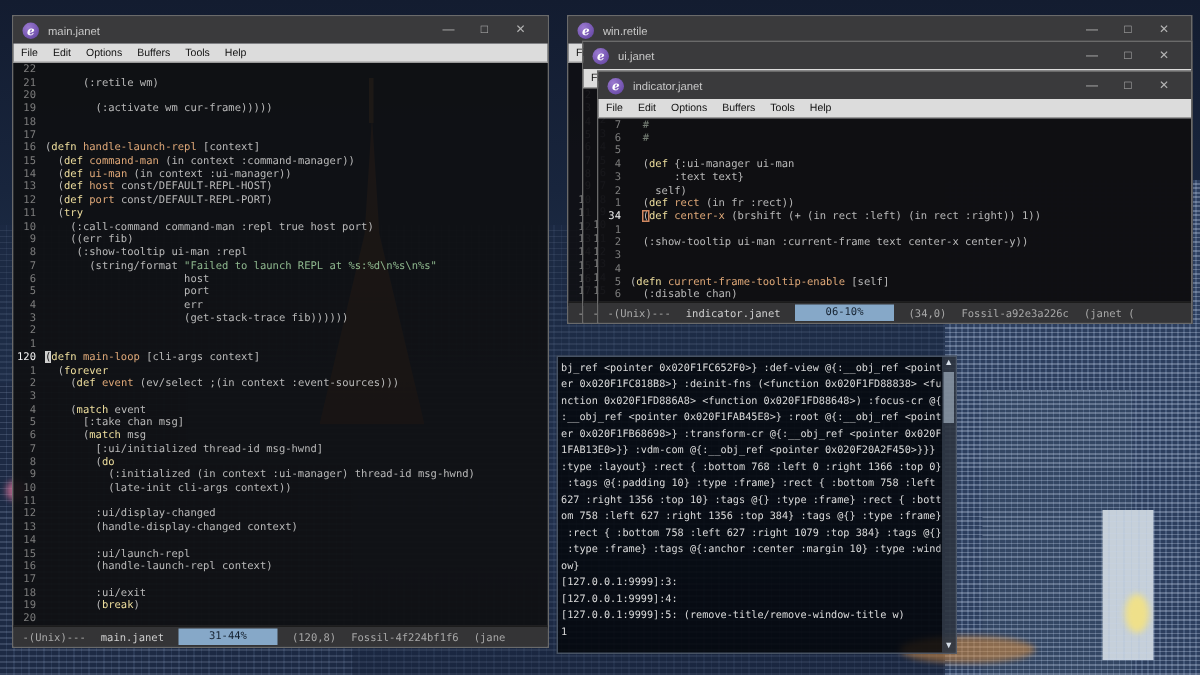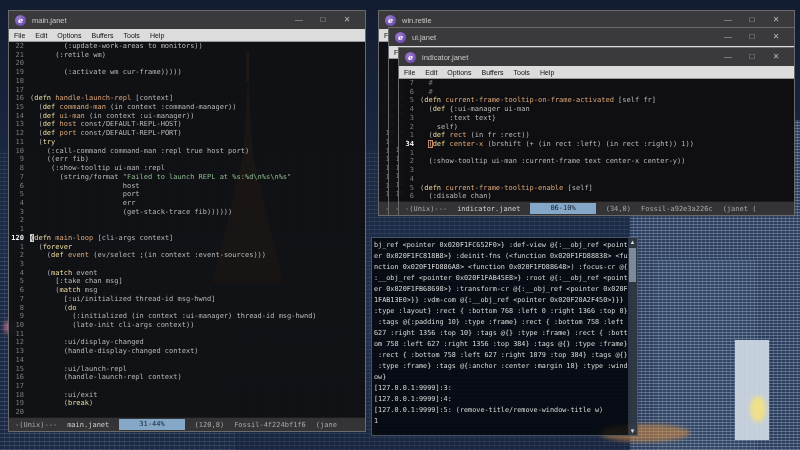--- a/index.html
+++ b/index.html
@@ -26,21 +26,21 @@
     color:#fff;font:italic bold 8px/11px "DejaVu Serif",serif;text-align:center;flex:0 0 auto;}
   .ttext{color:#c9c9c9;font-size:7.5px;flex:1 1 auto;white-space:nowrap;overflow:hidden;}
   .tctl{display:flex;gap:0;flex:0 0 auto;}
   .tctl span{width:24px;text-align:center;color:#b5b5b5;font-size:8px;line-height:18px;cursor:default;}
   .mbar{height:13px;background:#dcdcdc;border-bottom:1px solid #9a9a9a;display:flex;align-items:center;
     font-size:7px;color:#111;box-sizing:border-box;}
   .mbar span{padding:0 5px;white-space:nowrap;}
   .ebody{position:relative;font-family:"DejaVu Sans Mono",monospace;font-size:7px;color:#b9b9b9;overflow:hidden;}
   .crow{display:flex;height:8.72px;line-height:8.72px;white-space:pre;}
   .ln{width:15px;text-align:right;color:#7d7d7d;flex:0 0 auto;margin-right:6px;}
-  .crow.cur .ln{color:#f2f2f2;font-weight:bold;}
+  .crow.cur .ln{color:#f2f2f2;font-weight:normal;}
   .code{white-space:pre;}
   .tk-kw{color:#efdf9e;}
   .tk-fn{color:#dfa878;}
   .tk-str{color:#8fb98f;}
   .tk-com{color:#747d74;}
   .cursor{background:#cfcfcf;color:#111;}
   .cursor.hollow{background:transparent;color:#b9b9b9;outline:1px solid #d08860;outline-offset:-1px;}
   .mline{position:absolute;left:0;right:0;bottom:0;height:13px;background:#343436;border-top:1px solid #1c1c1c;
     display:flex;align-items:center;gap:10px;padding:0 6px;font-family:"DejaVu Sans Mono",monospace;
     font-size:7px;color:#a8a8a8;white-space:nowrap;overflow:hidden;}
@@ -176,21 +176,21 @@
         <span>File</span>
         <span>Edit</span>
         <span>Options</span>
         <span>Buffers</span>
         <span>Tools</span>
         <span>Help</span>
       </div>
     <div class="ebody">
         <div class="crow"><span class="ln">7</span><span class="code"><span class="tk-com">  #</span></span></div>
         <div class="crow"><span class="ln">6</span><span class="code"><span class="tk-com">  #</span></span></div>
-        <div class="crow"><span class="ln">5</span><span class="code">(<span class="tk-kw">defn</span> <span class="tk-fn">current-frame-tooltip-on-frame-activated</span> [self fr]</span></div>
+        <div class="crow"><span class="ln">5</span></div>
         <div class="crow"><span class="ln">4</span><span class="code">  (<span class="tk-kw">def</span> {:ui-manager ui-man</span></div>
         <div class="crow"><span class="ln">3</span><span class="code">       :text text}</span></div>
         <div class="crow"><span class="ln">2</span><span class="code">    self)</span></div>
         <div class="crow"><span class="ln">1</span><span class="code">  (<span class="tk-kw">def</span> <span class="tk-fn">rect</span> (in fr :rect))</span></div>
         <div class="crow cur"><span class="ln">34</span><span class="code">  <span class="cursor hollow">(</span><span class="tk-kw">def</span> <span class="tk-fn">center-x</span> (brshift (+ (in rect :left) (in rect :right)) 1))</span></div>
         <div class="crow"><span class="ln">1</span></div>
         <div class="crow"><span class="ln">2</span><span class="code">  (:show-tooltip ui-man :current-frame text center-x center-y))</span></div>
         <div class="crow"><span class="ln">3</span><span class="code"></span></div>
         <div class="crow"><span class="ln">4</span><span class="code"></span></div>
         <div class="crow"><span class="ln">5</span><span class="code">(<span class="tk-kw">defn</span> <span class="tk-fn">current-frame-tooltip-enable</span> [self]</span></div>
@@ -218,21 +218,21 @@
     </div>
     <div class="mbar">
         <span>File</span>
         <span>Edit</span>
         <span>Options</span>
         <span>Buffers</span>
         <span>Tools</span>
         <span>Help</span>
       </div>
     <div class="ebody">
-        <div class="crow"><span class="ln">22</span><span class="code">        (:update-work-areas to monitors))</span></div>
+        <div class="crow"><span class="ln">22</span></div>
         <div class="crow"><span class="ln">21</span><span class="code">      (:retile wm)</span></div>
         <div class="crow"><span class="ln">20</span></div>
         <div class="crow"><span class="ln">19</span><span class="code">        (:activate wm cur-frame)))))</span></div>
         <div class="crow"><span class="ln">18</span><span class="code"></span></div>
         <div class="crow"><span class="ln">17</span><span class="code"></span></div>
         <div class="crow"><span class="ln">16</span><span class="code">(<span class="tk-kw">defn</span> <span class="tk-fn">handle-launch-repl</span> [context]</span></div>
         <div class="crow"><span class="ln">15</span><span class="code">  (<span class="tk-kw">def</span> <span class="tk-fn">command-man</span> (in context :command-manager))</span></div>
         <div class="crow"><span class="ln">14</span><span class="code">  (<span class="tk-kw">def</span> <span class="tk-fn">ui-man</span> (in context :ui-manager))</span></div>
         <div class="crow"><span class="ln">13</span><span class="code">  (<span class="tk-kw">def</span> <span class="tk-fn">host</span> const/DEFAULT-REPL-HOST)</span></div>
         <div class="crow"><span class="ln">12</span><span class="code">  (<span class="tk-kw">def</span> <span class="tk-fn">port</span> const/DEFAULT-REPL-PORT)</span></div>

